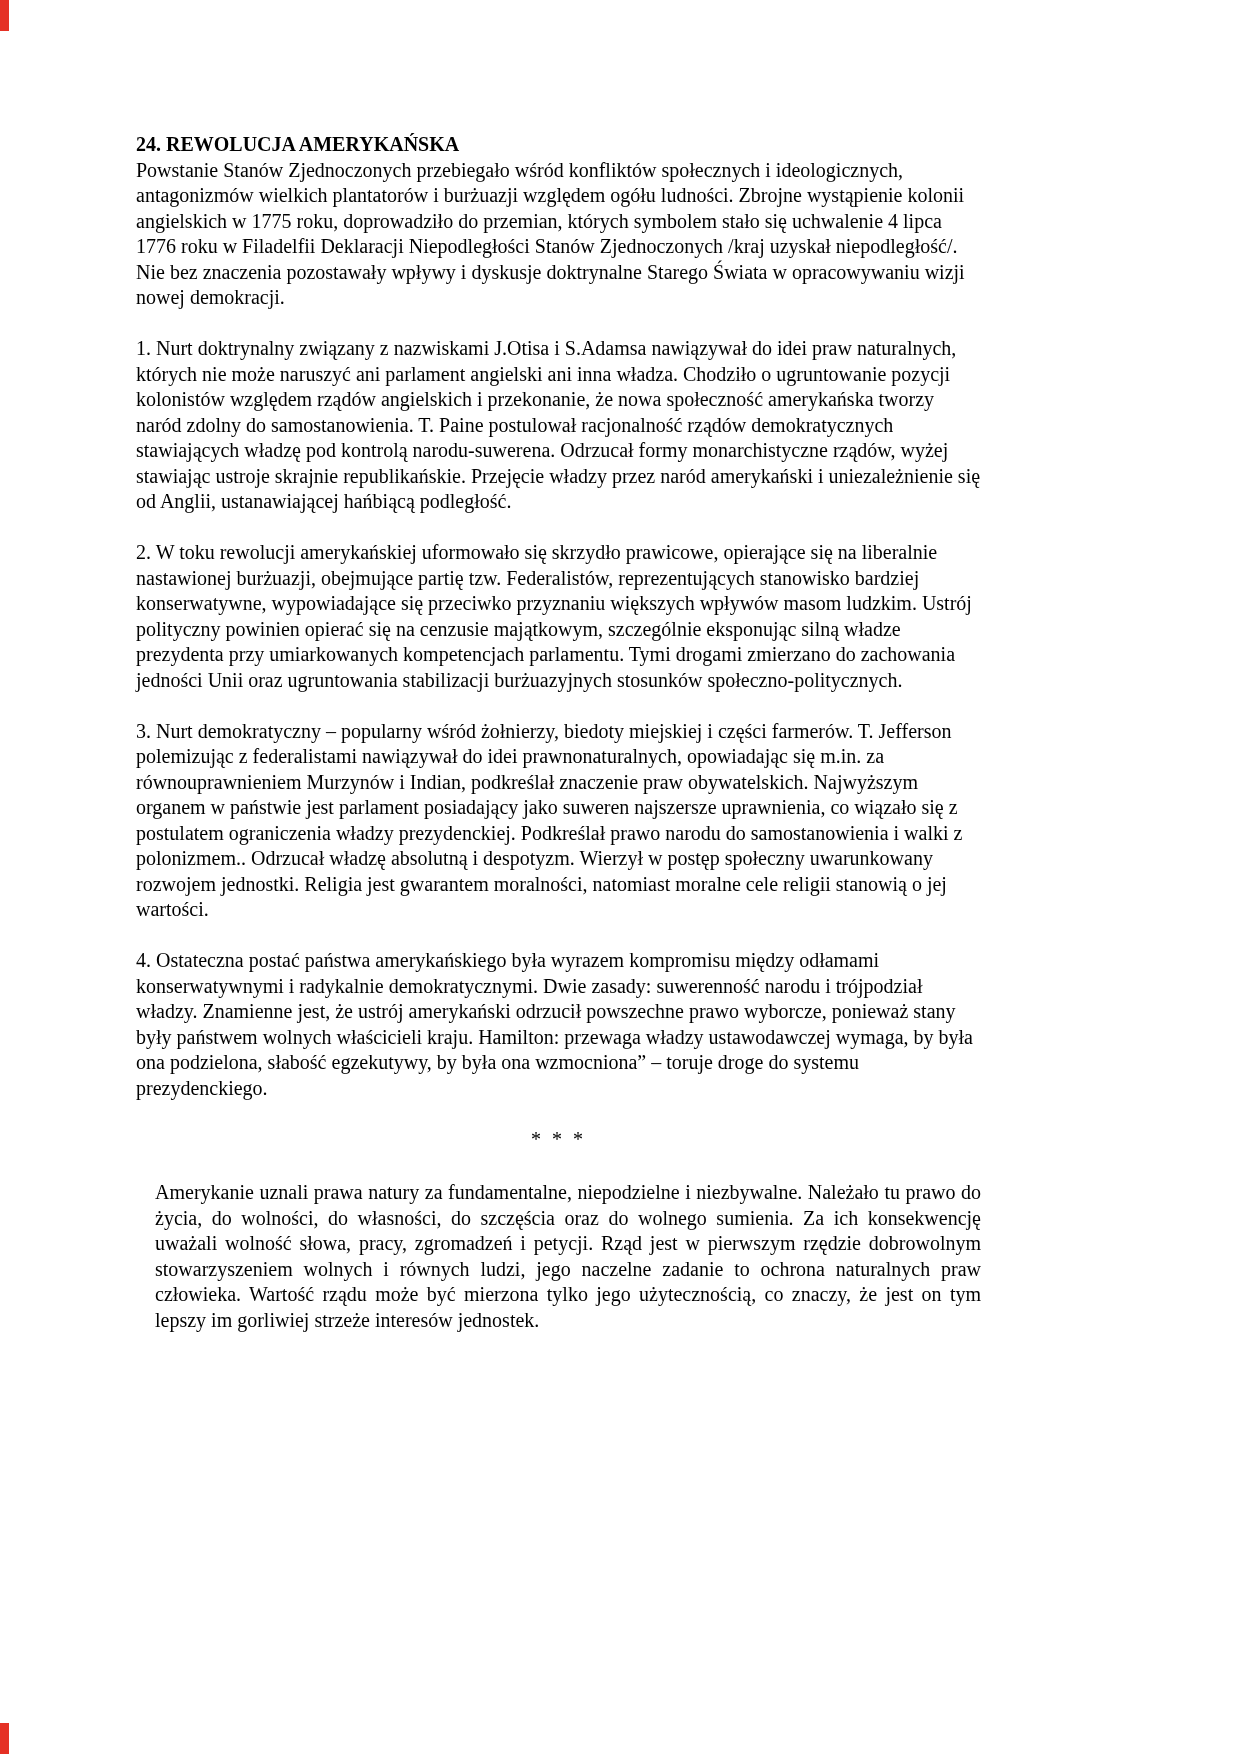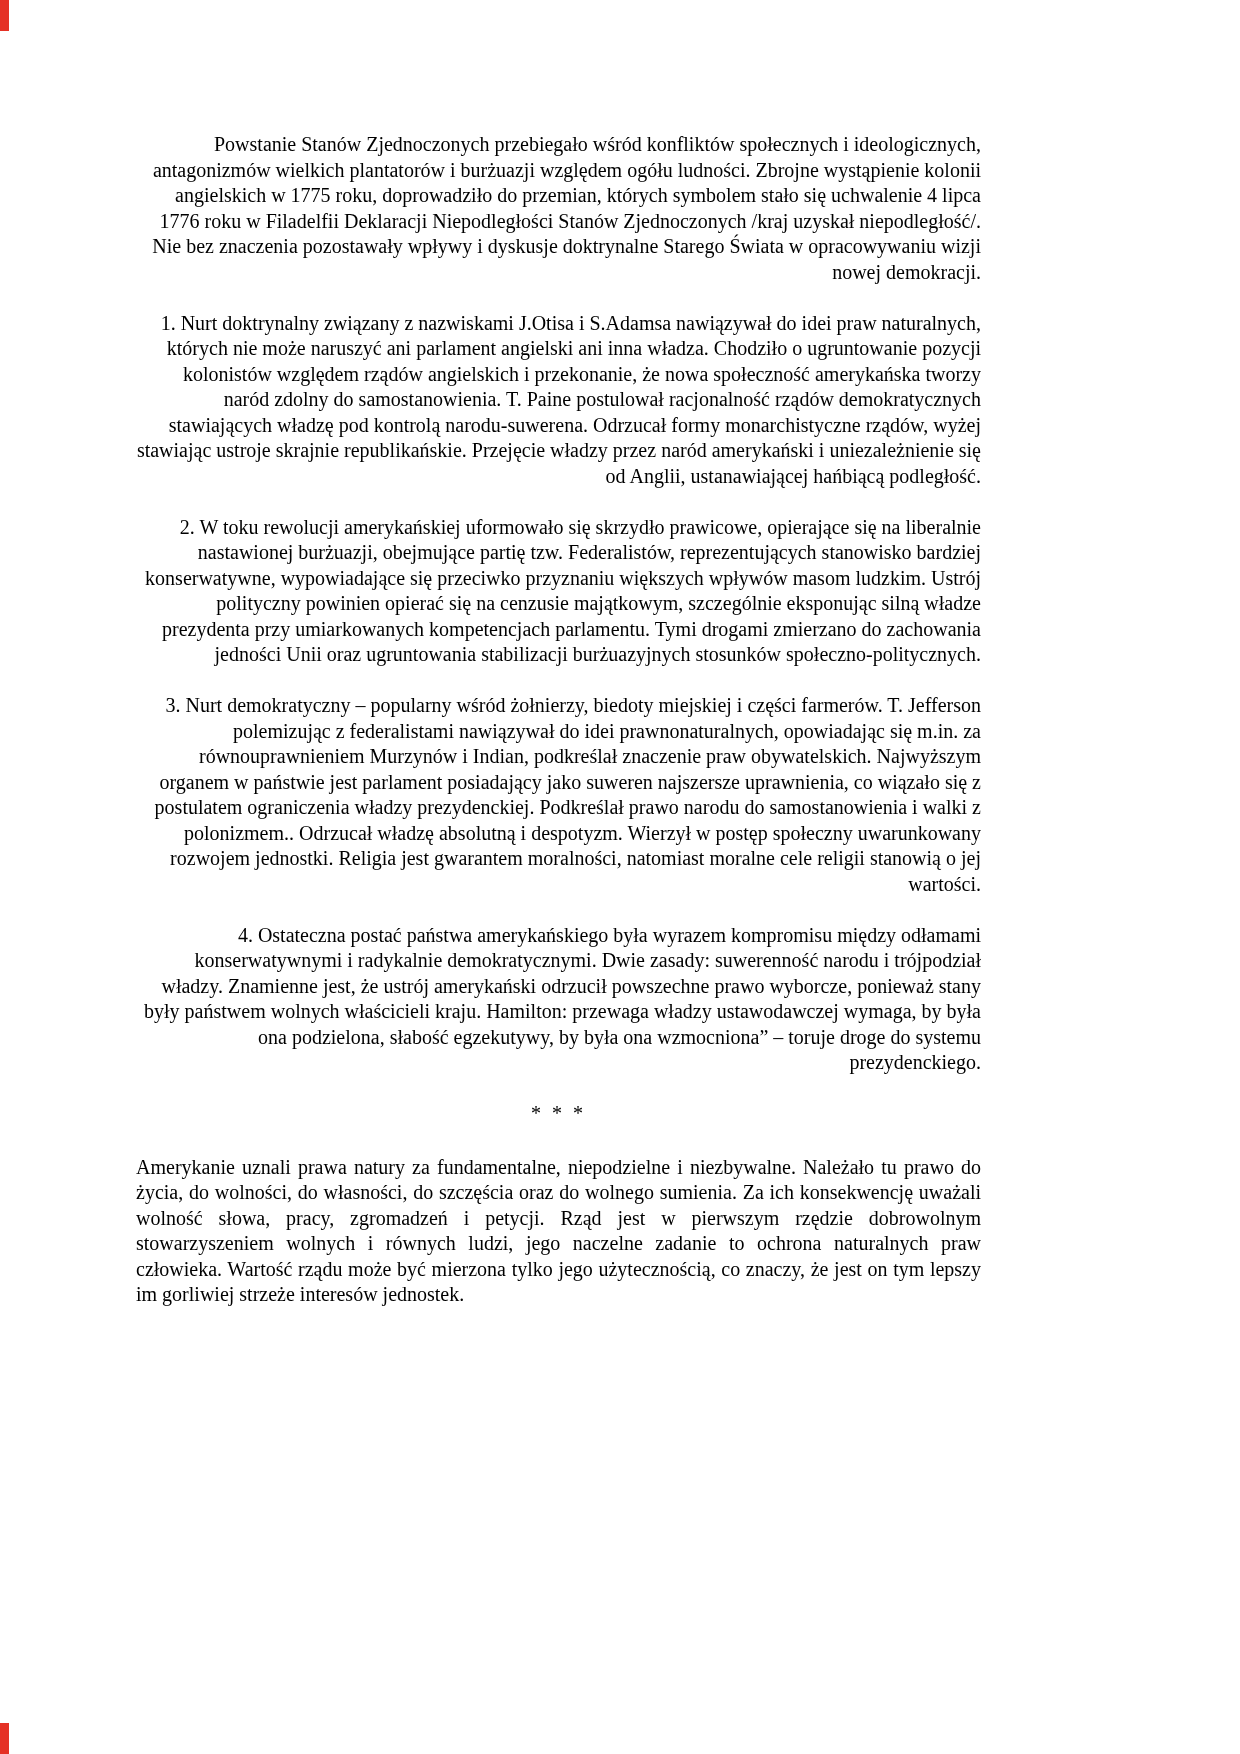--- a/index.html
+++ b/index.html
@@ -33,41 +33,43 @@
     line-height: 25.5px;
   }
   .title {
     font-size: 20px;
     font-weight: bold;
     margin: 0;
     line-height: 25.5px;
   }
   .para {
     margin: 0 0 25.5px 0;
-    text-align: right;
+    text-align: left;
   }
   .para.justify {
     text-align: justify;
+    margin-left: 19px;
   }
   .separator {
     margin: 18px 0 28px 0;
     text-align: center;
     letter-spacing: 3px;
   }
   .underline {
   }
 </style>
 </head>
 <body>
 
 <div class="edge-marker top"></div>
 <div class="edge-marker bottom"></div>
 
 <div class="content">
 
+  <h1 class="title">24. REWOLUCJA AMERYKAŃSKA</h1>
 
   <p class="para">Powstanie Stanów Zjednoczonych przebiegało wśród konfliktów społecznych i ideologicznych, antagonizmów wielkich plantatorów i burżuazji względem ogółu ludności. Zbrojne wystąpienie kolonii angielskich w 1775 roku, doprowadziło do przemian, których symbolem stało się uchwalenie 4 lipca 1776 roku w Filadelfii Deklaracji Niepodległości Stanów Zjednoczonych /kraj uzyskał niepodległość/. Nie bez znaczenia pozostawały wpływy i dyskusje doktrynalne Starego Świata w opracowywaniu wizji nowej demokracji.</p>
 
   <p class="para">1. Nurt doktrynalny związany z nazwiskami J.Otisa i S.Adamsa nawiązywał do idei praw naturalnych, których nie może naruszyć ani parlament angielski ani inna władza. Chodziło o ugruntowanie pozycji kolonistów względem rządów angielskich i przekonanie, że nowa społeczność amerykańska tworzy naród zdolny do samostanowienia. T. Paine postulował racjonalność rządów demokratycznych stawiających władzę pod kontrolą narodu-suwerena. Odrzucał formy monarchistyczne rządów, wyżej stawiając ustroje skrajnie republikańskie. Przejęcie władzy przez naród amerykański i uniezależnienie się od Anglii, ustanawiającej hańbiącą podległość.</p>
 
   <p class="para">2. W toku rewolucji amerykańskiej uformowało się skrzydło prawicowe, opierające się na liberalnie nastawionej burżuazji, obejmujące partię tzw. Federalistów, reprezentujących stanowisko bardziej konserwatywne, wypowiadające się przeciwko przyznaniu większych wpływów masom ludzkim. Ustrój polityczny powinien opierać się na cenzusie majątkowym, szczególnie eksponując silną władze prezydenta przy umiarkowanych kompetencjach parlamentu. Tymi drogami zmierzano do zachowania jedności Unii oraz ugruntowania stabilizacji burżuazyjnych stosunków społeczno-politycznych.</p>
 
   <p class="para">3. Nurt demokratyczny – popularny wśród żołnierzy, biedoty miejskiej i części farmerów. T. Jefferson polemizując z federalistami nawiązywał do idei prawnonaturalnych, opowiadając się m.in. za równouprawnieniem Murzynów i Indian, podkreślał znaczenie praw obywatelskich. Najwyższym organem w państwie jest parlament posiadający jako suweren najszersze uprawnienia, co wiązało się z postulatem ograniczenia władzy prezydenckiej. Podkreślał prawo narodu do samostanowienia i walki z polonizmem.. Odrzucał władzę absolutną i despotyzm. Wierzył w postęp społeczny uwarunkowany rozwojem jednostki. Religia jest gwarantem moralności, natomiast moralne cele religii stanowią o jej wartości.</p>
 
   <p class="para"><span>4. Ostateczna postać państwa amerykańskiego była wyrazem kompromisu między odłamami konserwatywnymi i radykalnie demokratycznymi. Dwie zasady: </span><span class="underline">suwerenność narodu</span><span> i </span><span class="underline">trójpodział władzy</span><span>. Znamienne jest, że ustrój amerykański odrzucił powszechne prawo wyborcze, ponieważ stany były państwem wolnych właścicieli kraju. Hamilton: przewaga władzy ustawodawczej wymaga, by była ona podzielona, słabość egzekutywy, by była ona wzmocniona” – toruje droge do systemu prezydenckiego.</span></p>

